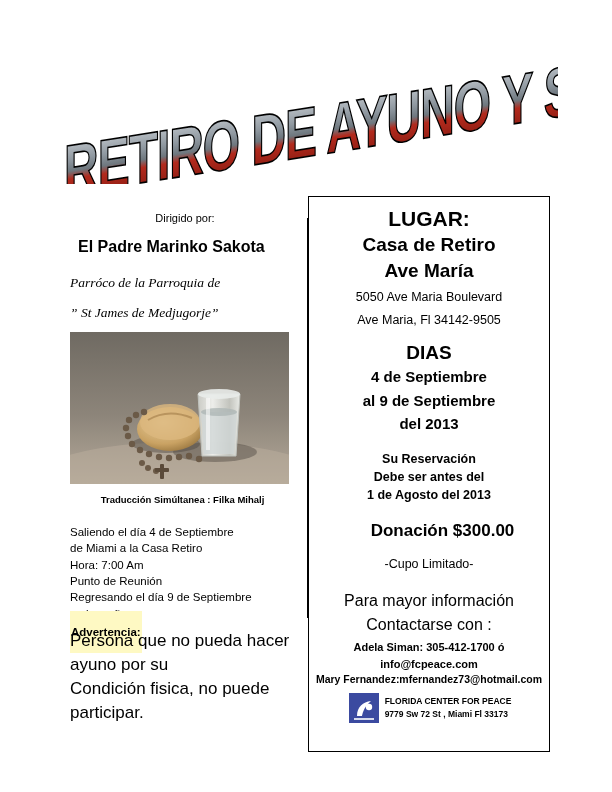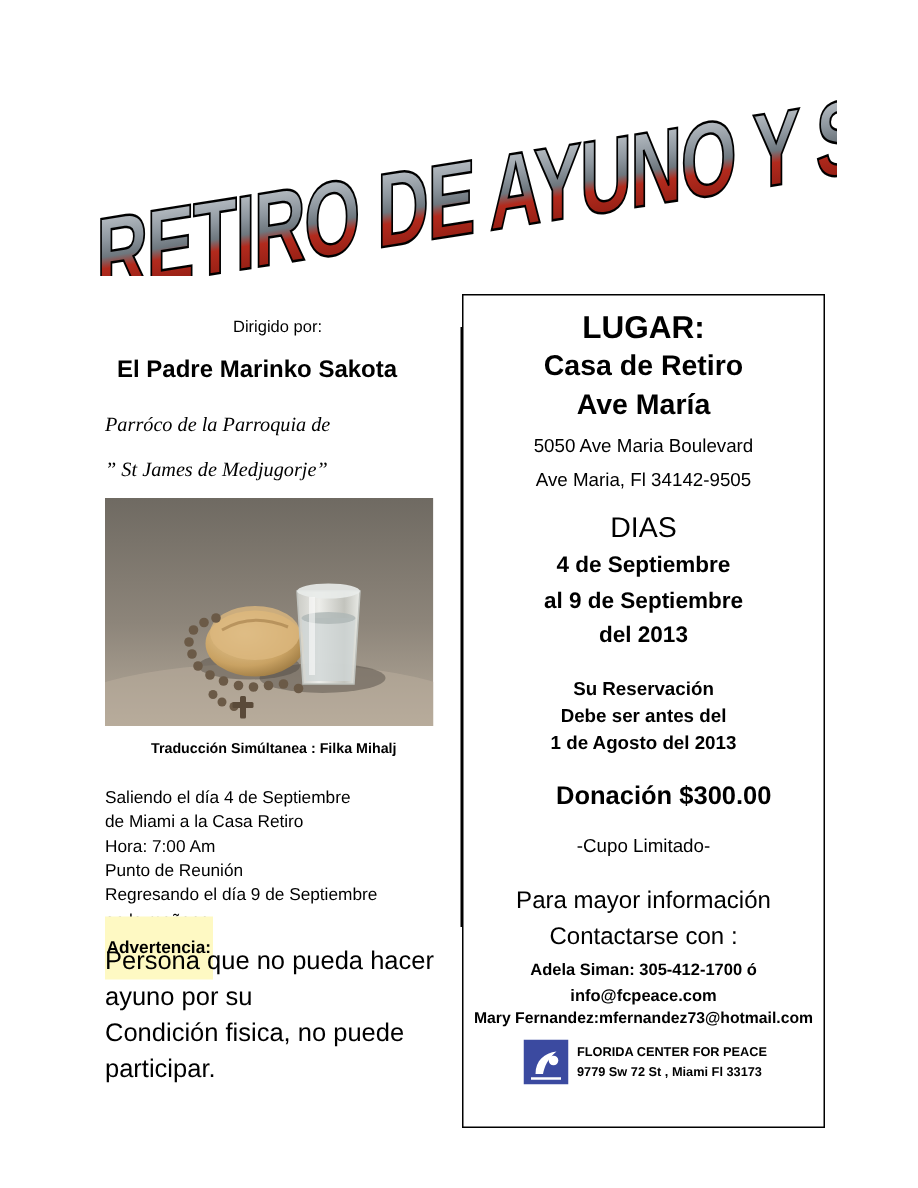--- a/index.html
+++ b/index.html
@@ -146,21 +146,21 @@
     line-height: 1.2;
     margin-top: 3px;
   }
   .addr {
     font-size: 12.5px;
     line-height: 1.35;
     margin-top: 6px;
   }
   .dias {
     font-size: 19px;
-    font-weight: normal;
+    font-weight: bold;
     margin-top: 14px;
   }
   .dias-lines {
     font-size: 15px;
     font-weight: bold;
     line-height: 1.35;
     margin-top: 3px;
   }
   .reserva {
     font-size: 12.5px;

